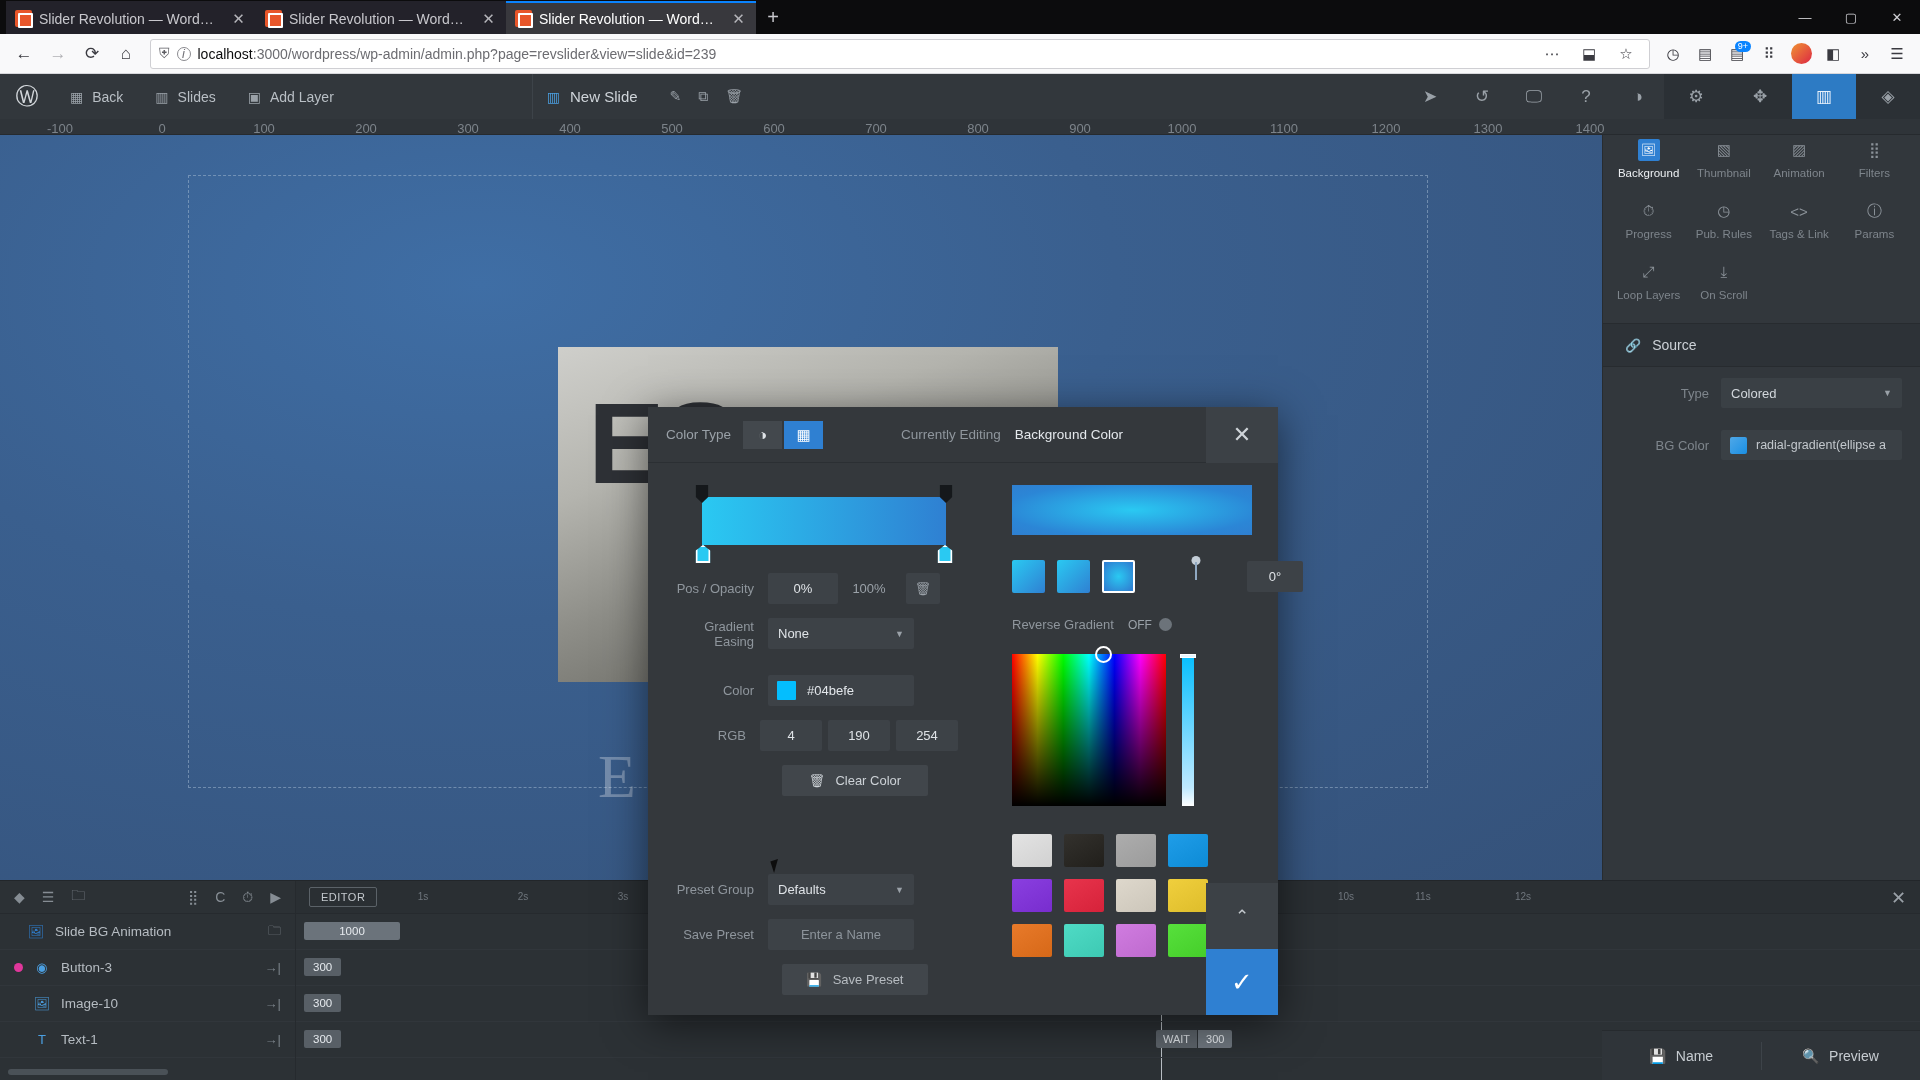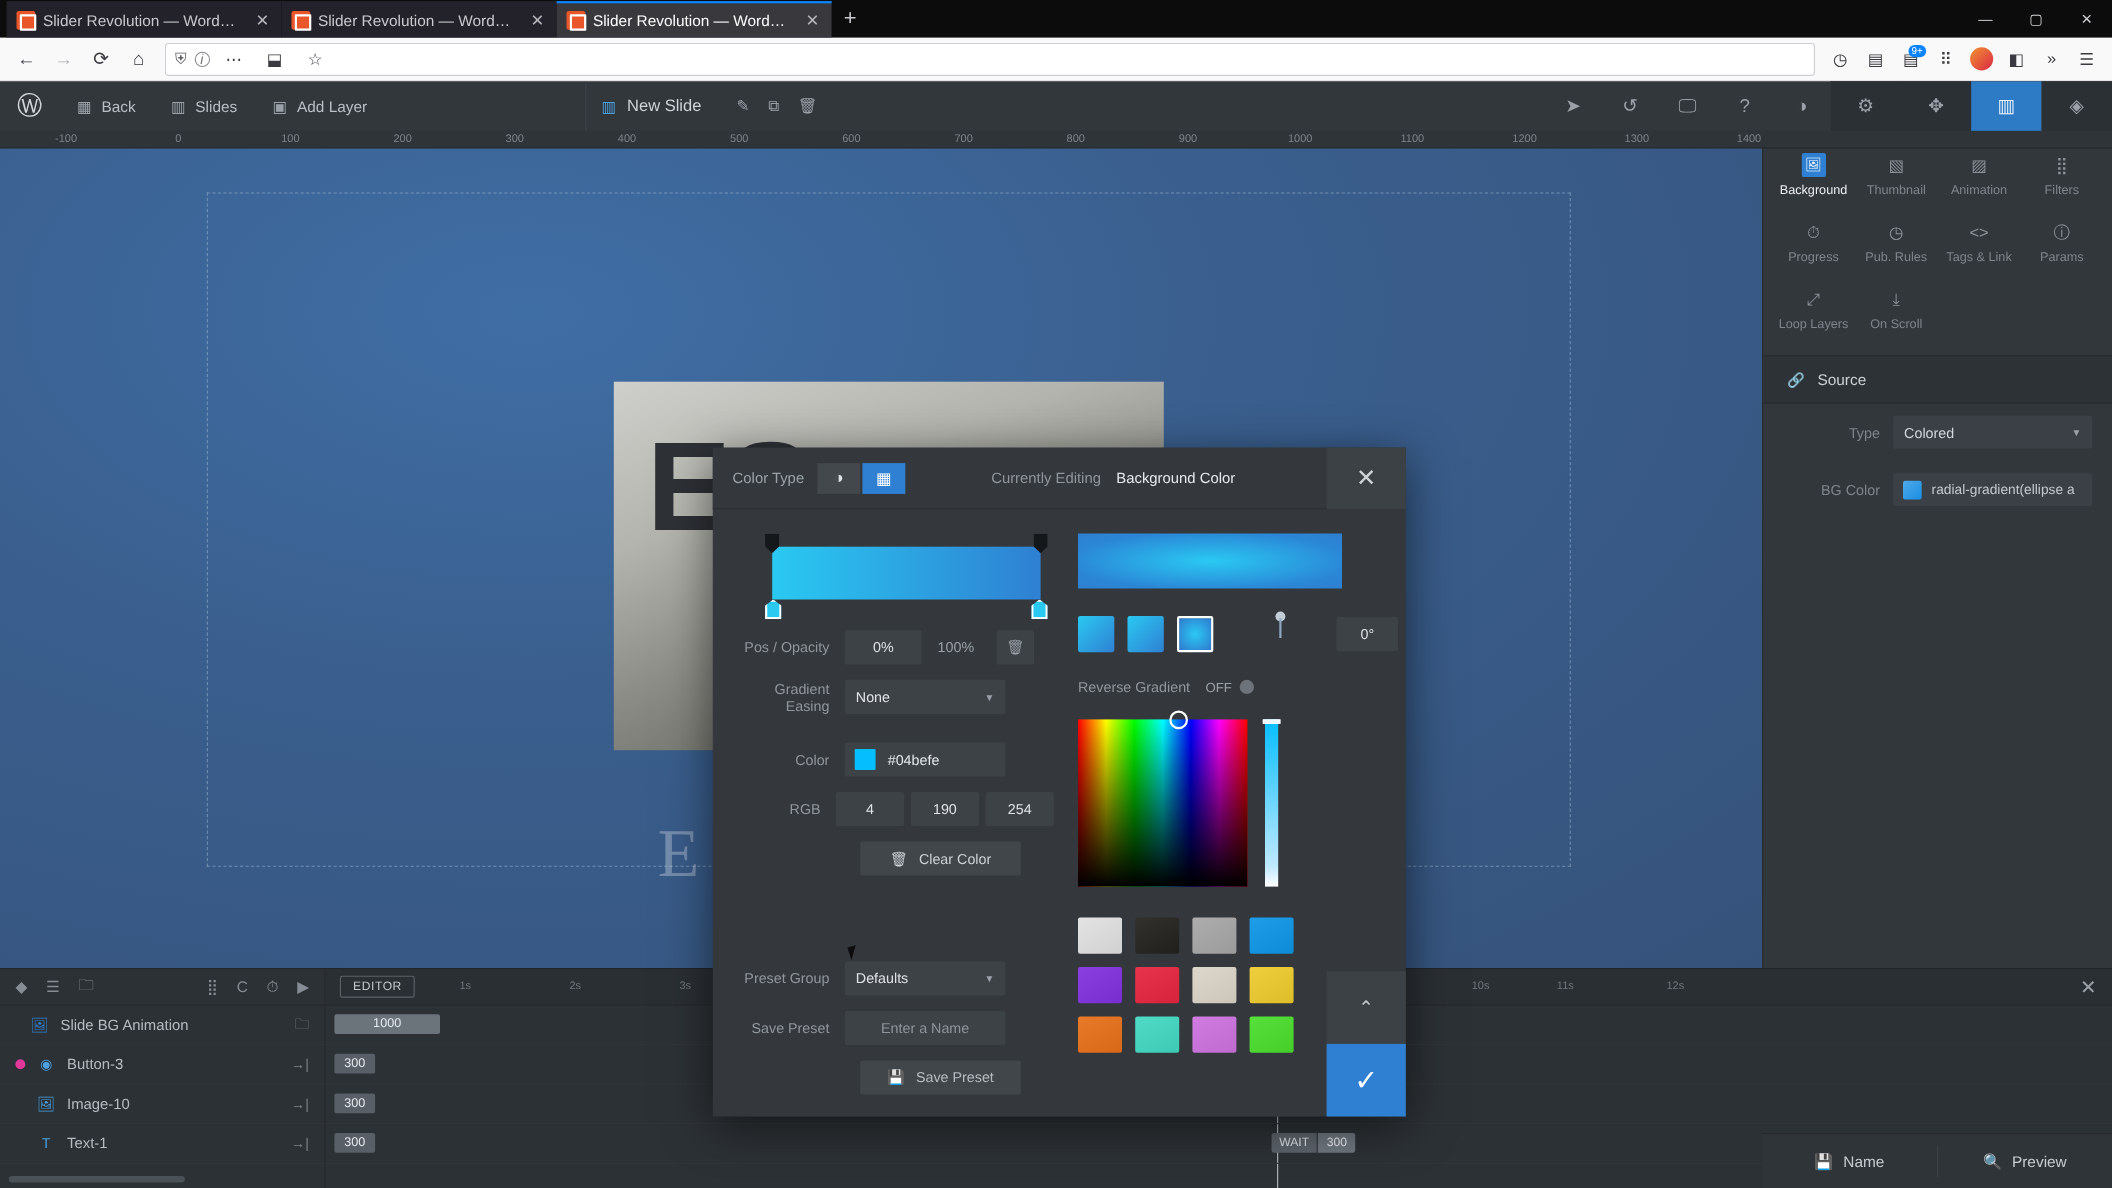--- a/index.html
+++ b/index.html
@@ -108,21 +108,21 @@
   .rt-btn.wide { width: 64px; }
   .rt-btn.active { background: #2d7bc4; color: #e9f2fb; }
   .rt-btn.dark { background: #2b3035; }
 
   
   .ruler {
     height: 16px; background: #2f3439; position: relative; overflow: hidden;
     border-bottom: 1px solid #262a2e;
   }
   .ruler-tick {
-    position: absolute; top: 2px; font-size: 10px; color: #7c838a;
+    position: absolute; top: 2px; font-size: 13px; color: #7c838a;
     transform: translateX(-50%);
   }
 
   
   .workarea { position: relative; height: 745px; background: #1e2124; }
   .canvas-stage {
     position: absolute; left: 0; top: 0; width: 1602px; height: 745px;
     background:
       radial-gradient(ellipse at 30% 20%, #3f6ea5 0%, #3a5f8e 40%, #35527a 100%);
     overflow: hidden;
@@ -304,21 +304,21 @@
   .cp-typebtn.active { background: #2f80d2; color: #fff; }
   .cp-currently {
     margin-left: 78px; color: #8f969d; font-size: 13.5px;
   }
   .cp-currentval { color: #e5e9ed; font-size: 13.5px; margin-left: 14px; }
   .cp-close {
     position: absolute; right: 0; top: 0; width: 72px; height: 56px;
     background: #3c4146; display: flex; align-items: center;
     justify-content: center; color: #cfd4d9; font-size: 22px;
   }
-  .cp-body { display: flex; padding: 22px 0 0; }
+  .cp-body { display: flex; padding: 22px 0 0; gap: 32px; }
   .cp-left { width: 310px; padding-left: 28px; }
   .cp-right { flex: 1; padding-left: 16px; }
 
   .grad-bar-wrap { position: relative; width: 244px; height: 74px; margin-left: 26px; }
   .grad-bar {
     position: absolute; left: 0; top: 12px; width: 244px; height: 48px;
     background: linear-gradient(90deg, #2ac9f2 0%, #2f80d2 100%);
   }
   .stop-top {
     position: absolute; top: 0; width: 13px; height: 18px; background: #15181b;
@@ -481,20 +481,21 @@
 </div>
 
 <div class="browser-navbar">
   <div class="navbtn">←</div>
   <div class="navbtn dim">→</div>
   <div class="navbtn">⟳</div>
   <div class="navbtn">⌂</div>
   <div class="urlbar">
     <span class="url-shield">⛨</span>
     <span class="url-info">i</span>
+    <span class="url-text"><span>localhost</span><span class="dim">:3000/wordpress/wp-admin/admin.php?page=revslider&amp;view=slide&amp;id=239</span></span>
     <span class="toolicon">⋯</span>
     <span class="toolicon">⬓</span>
     <span class="toolicon">☆</span>
   </div>
   <div class="toolicon">◷</div>
   <div class="toolicon">▤</div>
   <div class="toolicon">▤<span class="badge-cnt">9+</span></div>
   <div class="toolicon">⠿</div>
   <div class="toolicon">
       <span class="avatar-circ"></span>

